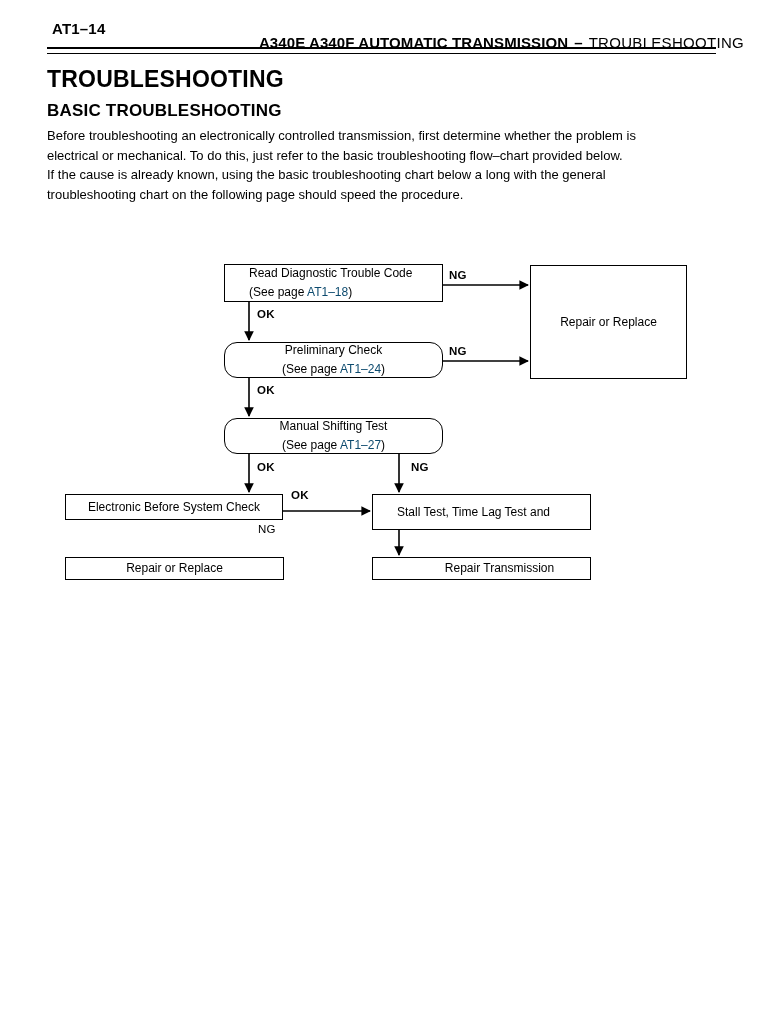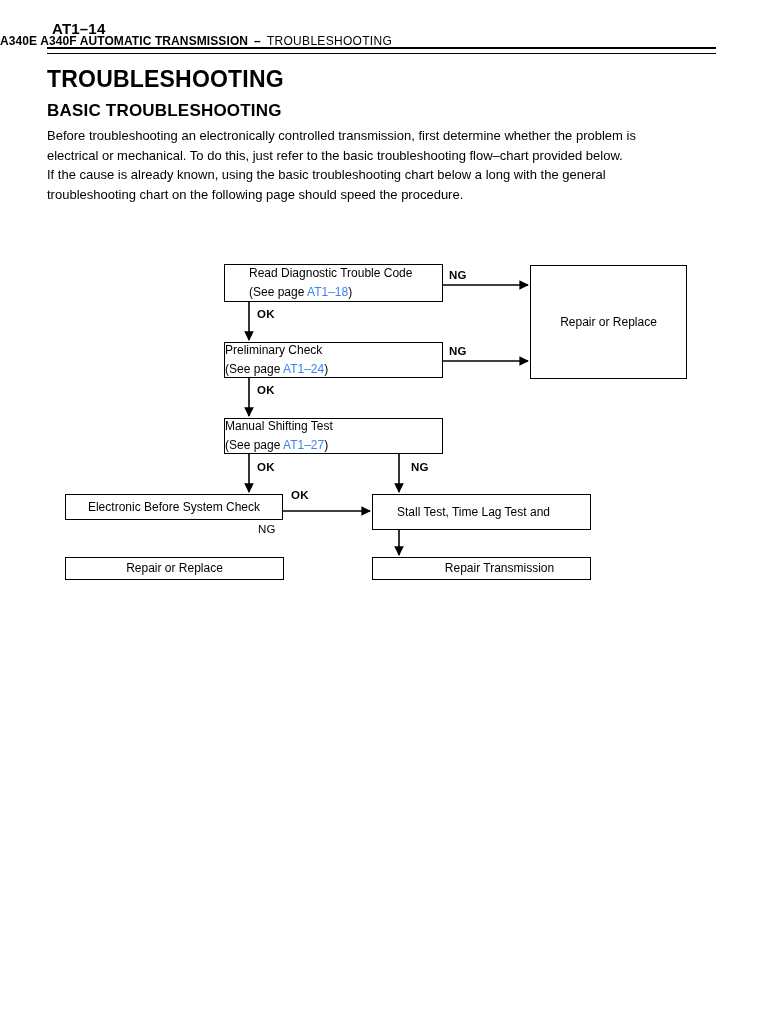--- a/index.html
+++ b/index.html
@@ -23,22 +23,22 @@
     top: 20px;
     font-size: 15px;
     font-weight: bold;
     letter-spacing: 0.2px;
   }
   .header-title {
     position: absolute;
     left: 0;
     top: 34px;
     width: 744px;
-    text-align: left;
-    font-size: 12px;
+    text-align: right;
+    font-size: 15px;
     font-weight: bold;
     letter-spacing: 0.1px;
   }
   .header-title .sep {
     font-weight: bold;
     padding: 0 6px;
   }
   .header-title .sec {
     font-weight: normal;
     letter-spacing: 0.3px;
@@ -94,28 +94,28 @@
     background: #fff;
     box-sizing: border-box;
     font-size: 12px;
     line-height: 19px;
     display: flex;
     flex-direction: column;
     justify-content: center;
   }
   .node .line { white-space: nowrap; }
   .node.pad-left { padding-left: 24px; }
-  .node.center { align-items: flex-start; }
+  .node.center { align-items: center; border-radius: 13px; }
   .node.center .line { text-align: center; }
   .node.mid {
     justify-content: center;
     align-items: center;
   }
   .link {
-    color: #3b82f6;
+    color: #0c4a6e;
   }
 
   
   #node-read      { left: 224px; top: 264px; width: 219px; height: 38px; }
   #node-prelim    { left: 224px; top: 342px; width: 219px; height: 36px; }
   #node-manual    { left: 224px; top: 418px; width: 219px; height: 36px; }
   #node-repair-1  { left: 530px; top: 265px; width: 157px; height: 114px; }
   #node-ecs       { left: 65px;  top: 494px; width: 218px; height: 26px; }
   #node-stall     { left: 372px; top: 494px; width: 219px; height: 36px; }
   #node-repair-2  { left: 65px;  top: 557px; width: 219px; height: 23px; }

